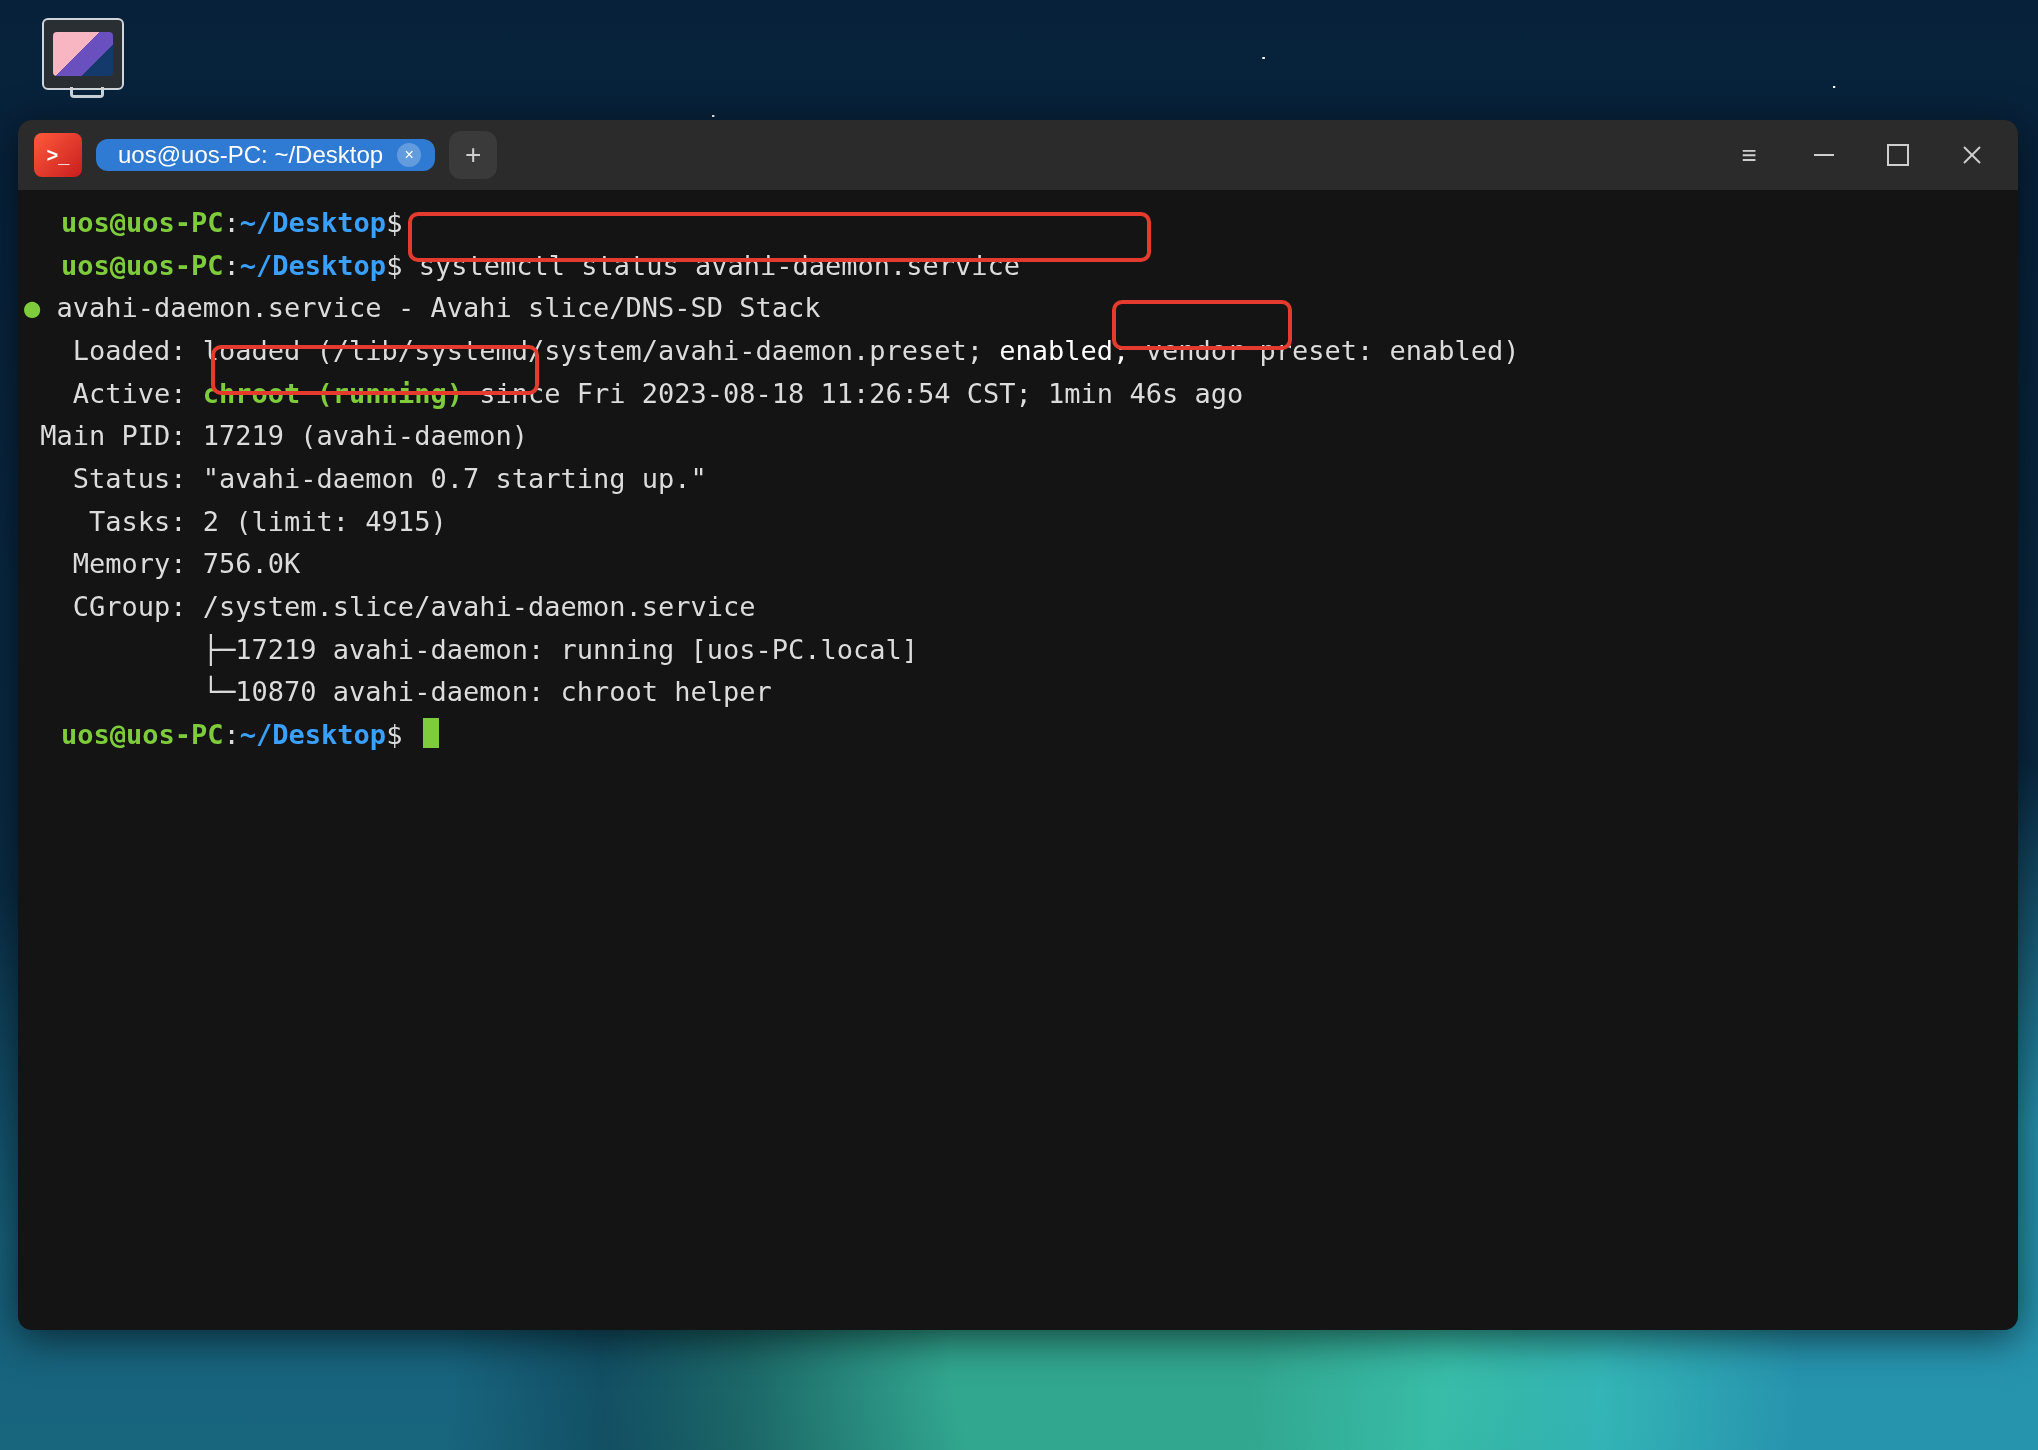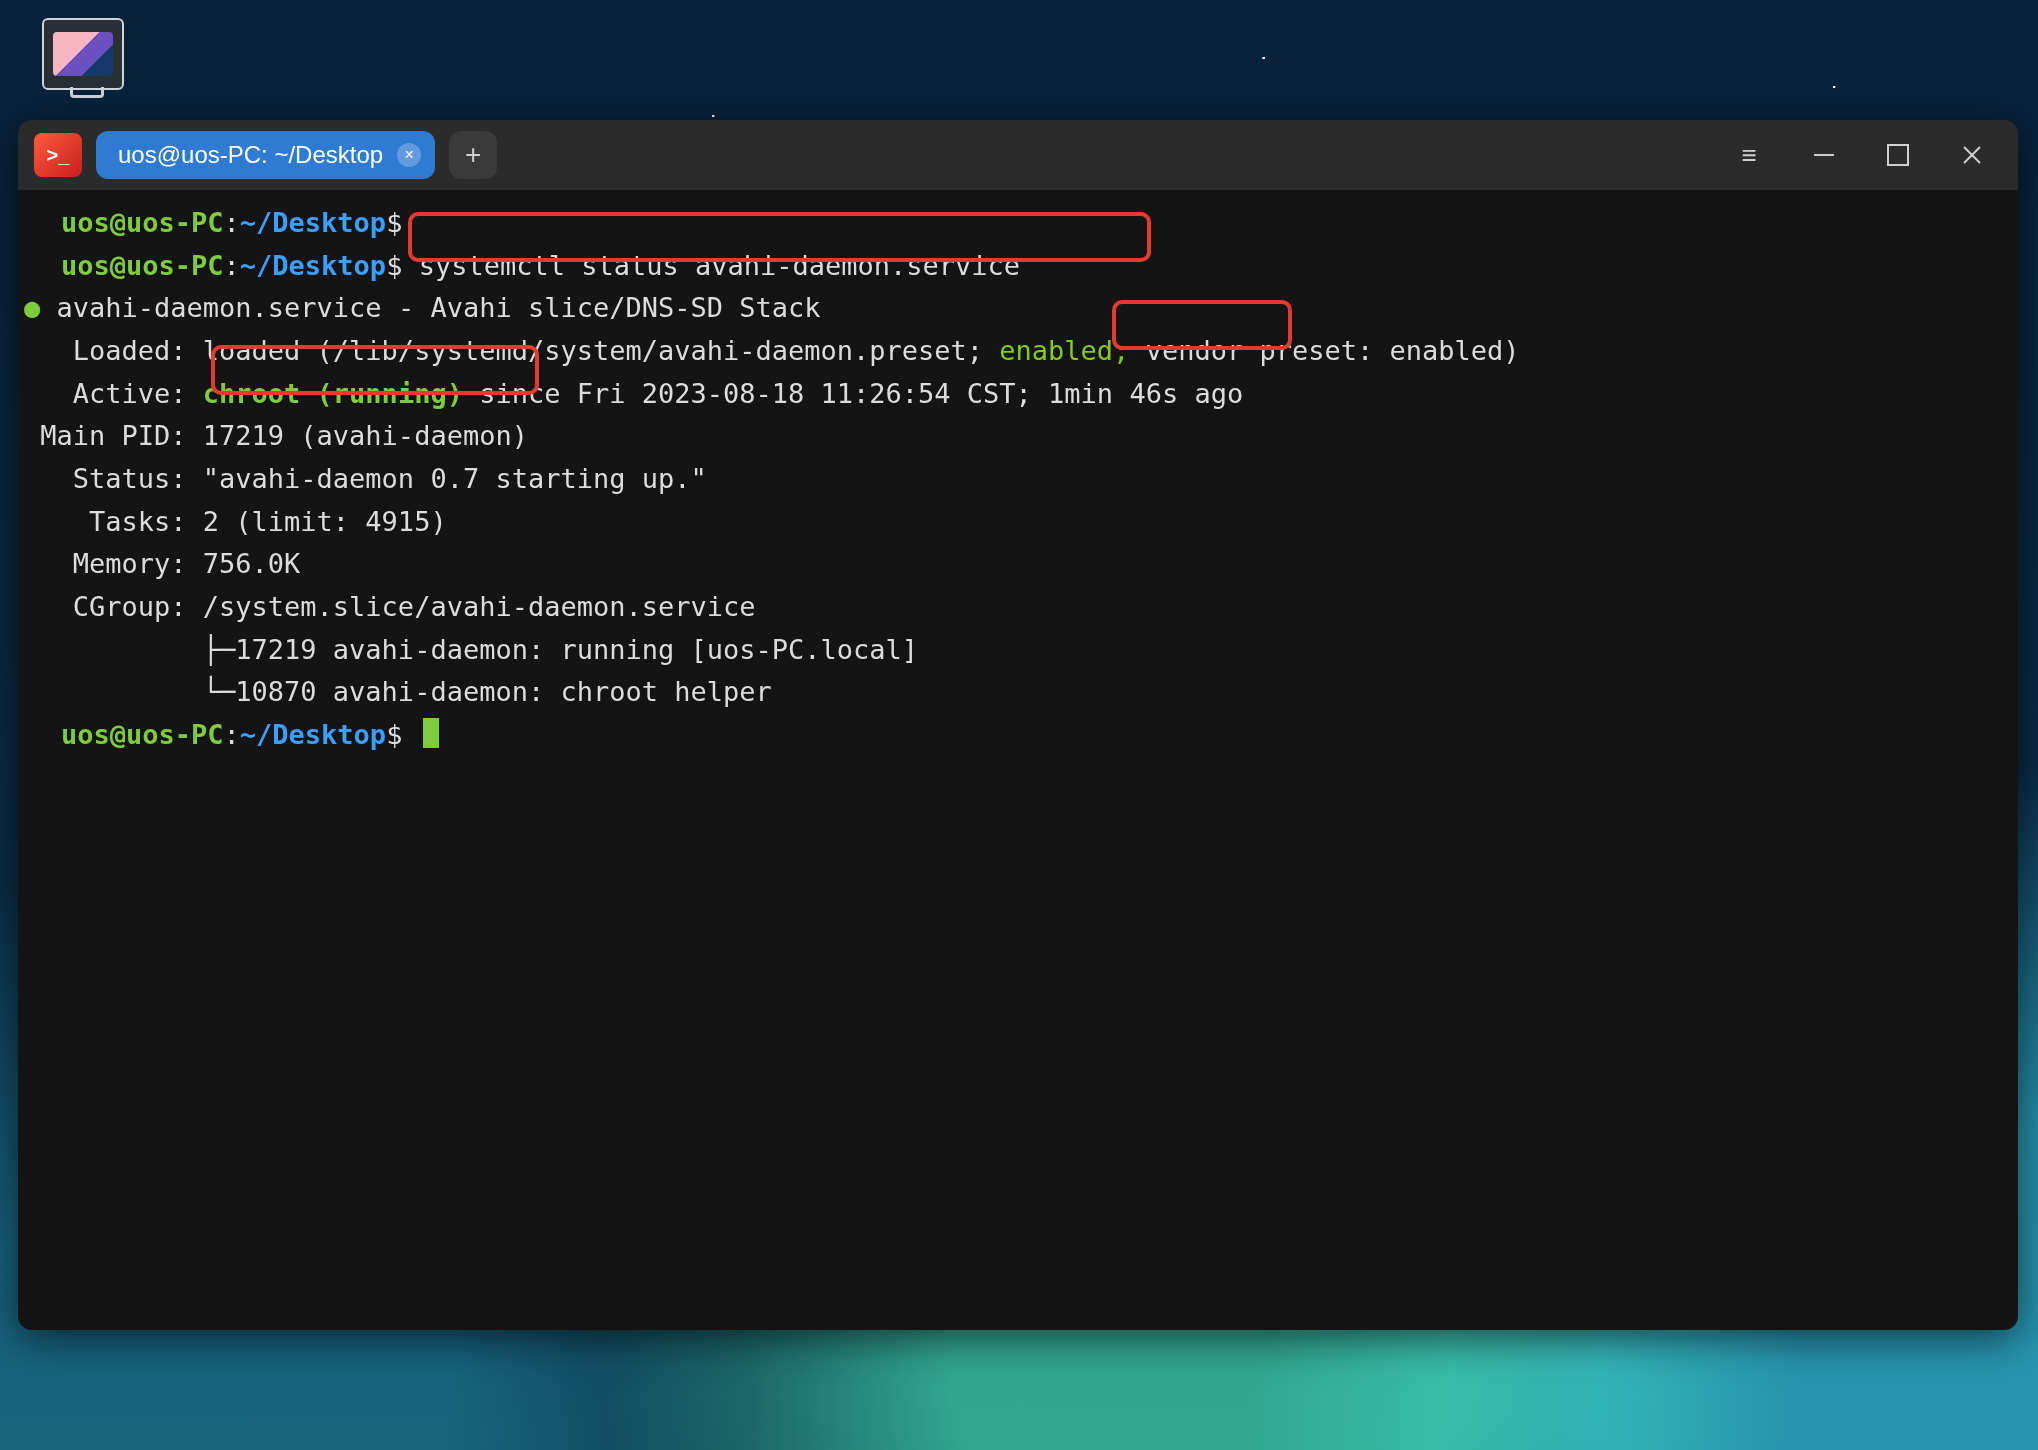--- a/index.html
+++ b/index.html
@@ -38,21 +38,21 @@
   .titlebar{
     height:70px;background:#2b2b2b;display:flex;align-items:center;
     padding:0 16px;gap:14px;
   }
   .appicon{
     width:48px;height:44px;border-radius:8px;
     background:linear-gradient(135deg,#ff5a3c,#c81e1e);
     display:flex;align-items:center;justify-content:center;color:#fff;font-weight:700;font-size:20px;
   }
   .tab{
-    height:48px;padding:0 14px 0 22px;border-radius:12px;
+    height:32px;padding:0 14px 0 22px;border-radius:12px;
     background:#2f7bd3;display:flex;align-items:center;gap:14px;color:#fff;
     font-size:24px;
   }
   .tab .close{
     width:24px;height:24px;border-radius:50%;background:rgba(255,255,255,.25);
     display:flex;align-items:center;justify-content:center;font-size:16px;color:#fff;
   }
   .newtab{
     width:48px;height:48px;border-radius:12px;background:#3a3a3a;color:#cfcfcf;
     display:flex;align-items:center;justify-content:center;font-size:28px;
@@ -65,21 +65,21 @@
   .winbtn.cls svg{width:20px;height:20px;stroke:#cfcfcf;stroke-width:2;}
 
   
   .termbody{
     padding:12px 6px;font-family:"DejaVu Sans Mono","Liberation Mono",monospace;
     font-size:27px;line-height:1.58;color:#dcdcdc;white-space:pre;
   }
   .u{color:#7ecb3b;font-weight:700;margin-left:37px;}      
   .p{color:#3aa0ff;font-weight:700;text-align:center;}      
   .d{color:#dcdcdc;}                       
-  .g{color:#84cc16;}                       
+  .g{color:#ffffff;}                       
   .gb{color:#7ecb3b;font-weight:700;}
   .bullet{color:#7ecb3b;font-weight:700;}
   .cursor{display:inline-block;width:16px;height:30px;background:#7ecb3b;vertical-align:-4px;margin-left:4px;}
 
   
   .hl{position:absolute;border:4px solid #e53b2e;border-radius:10px;pointer-events:none;}
 </style>
 </head>
 <body>
 

